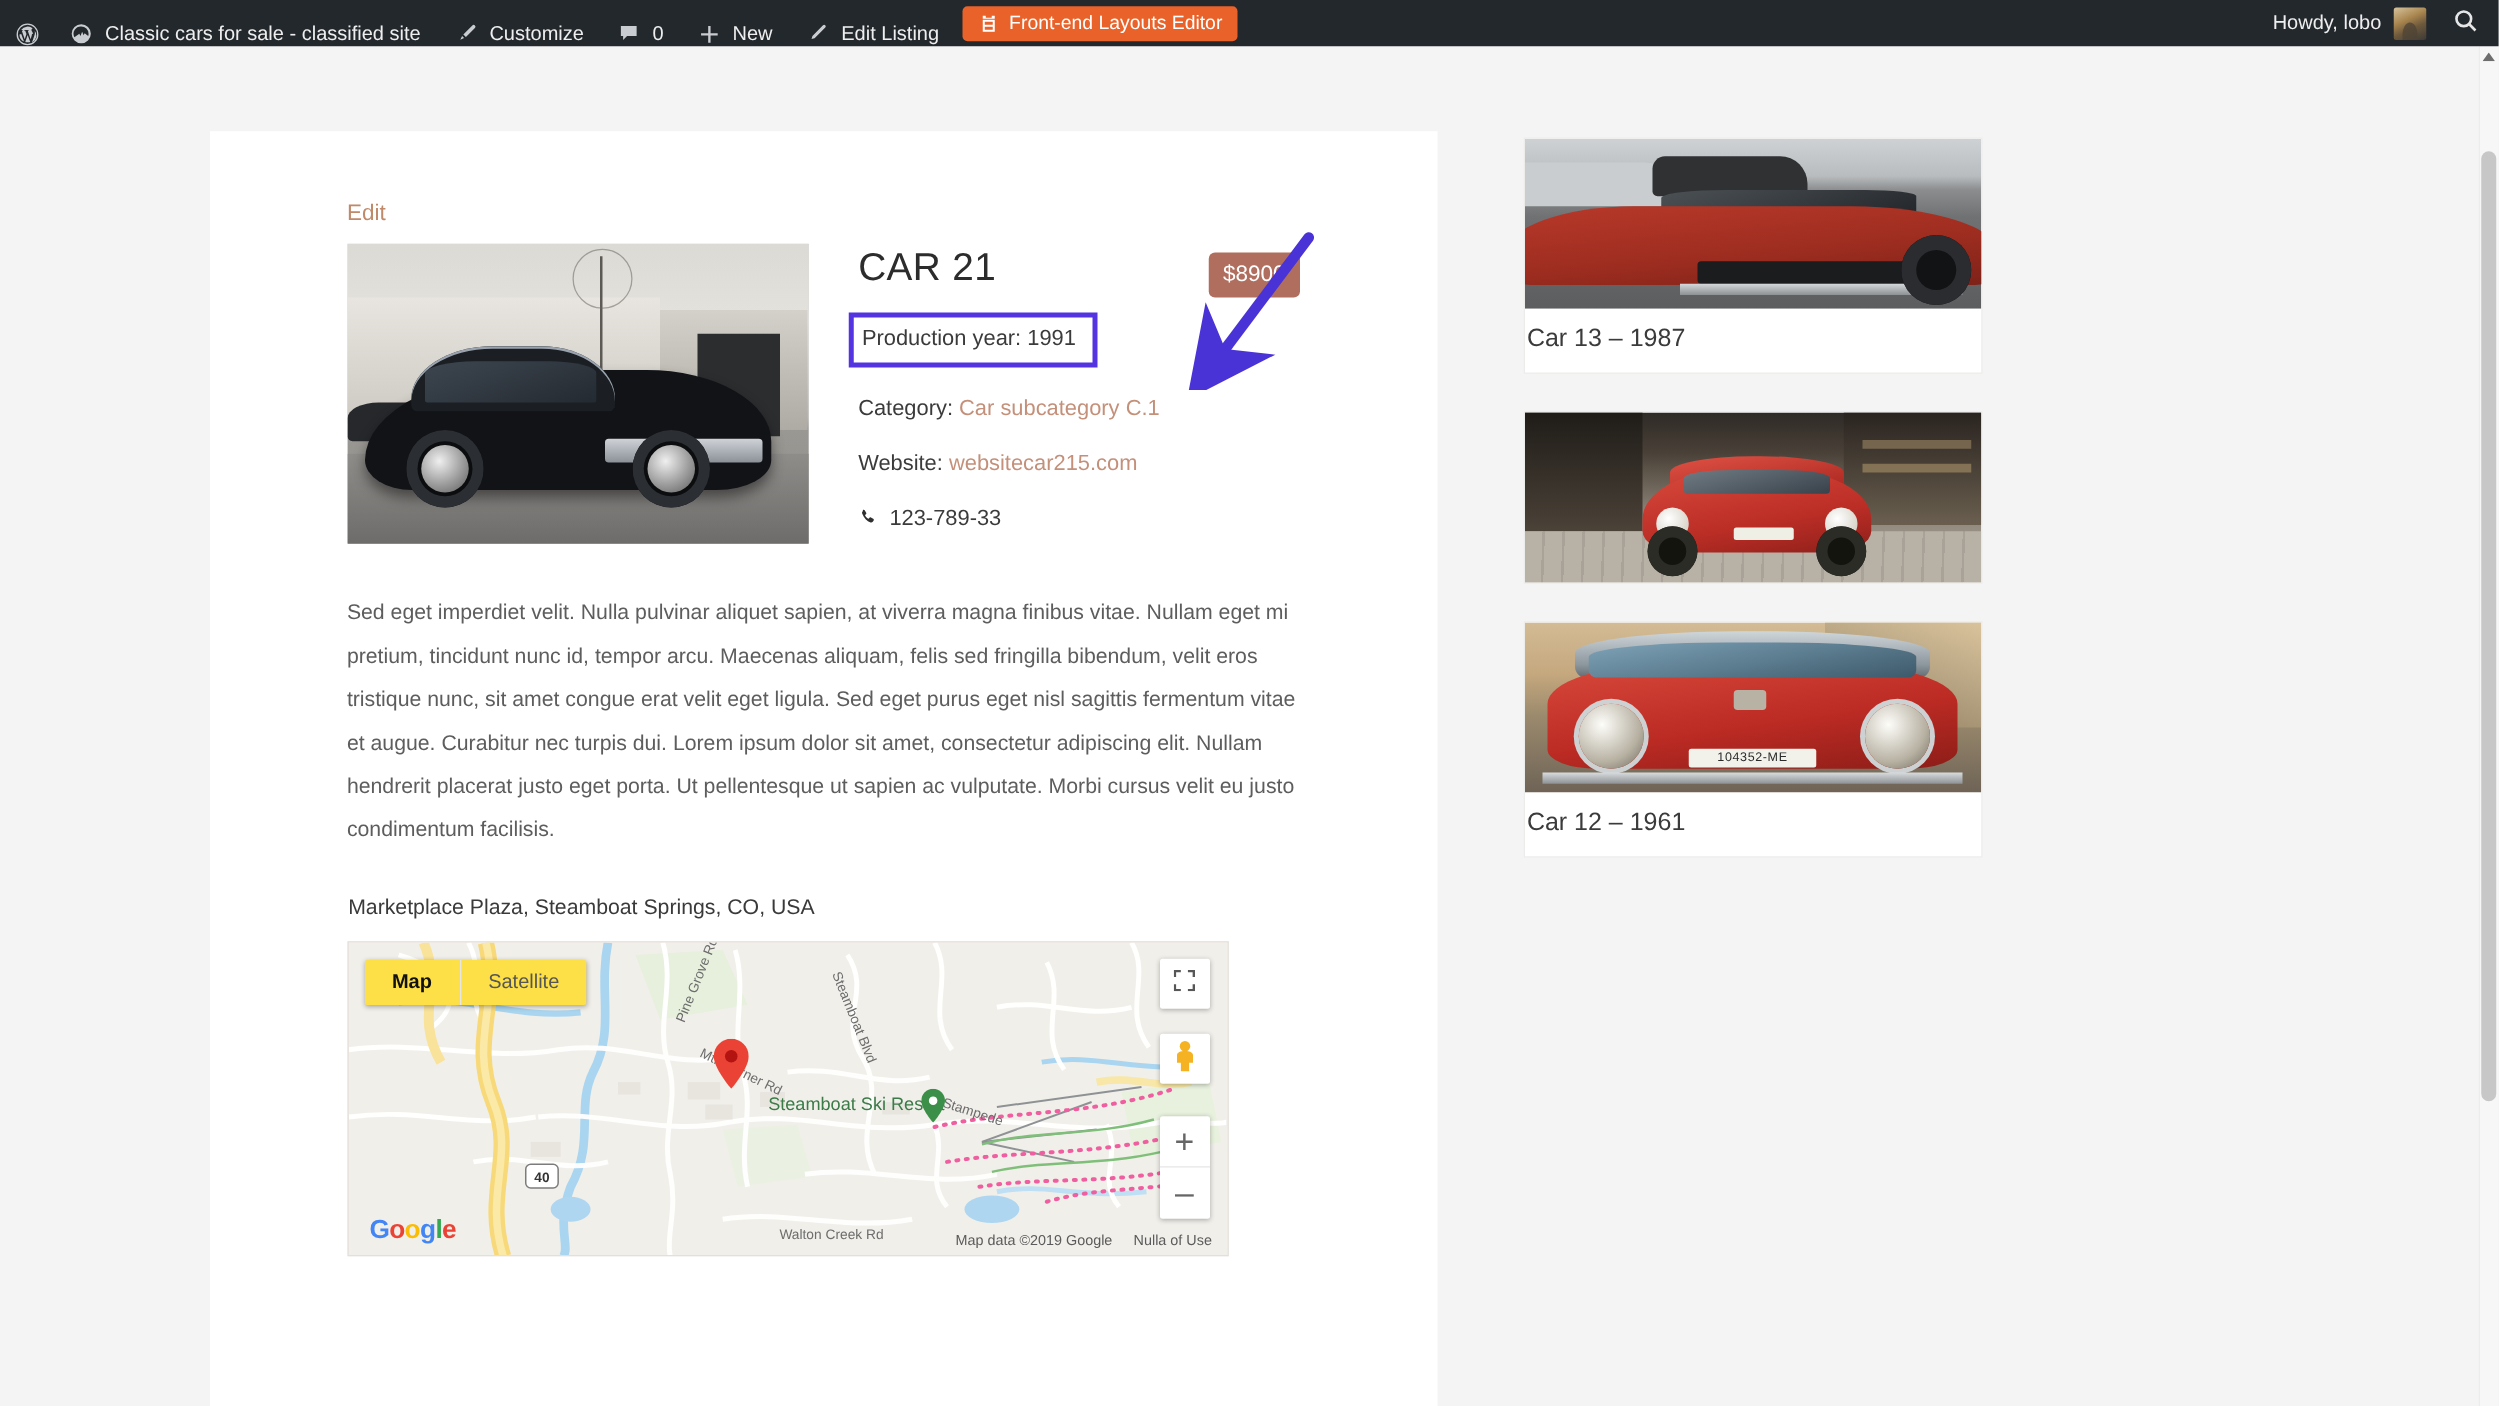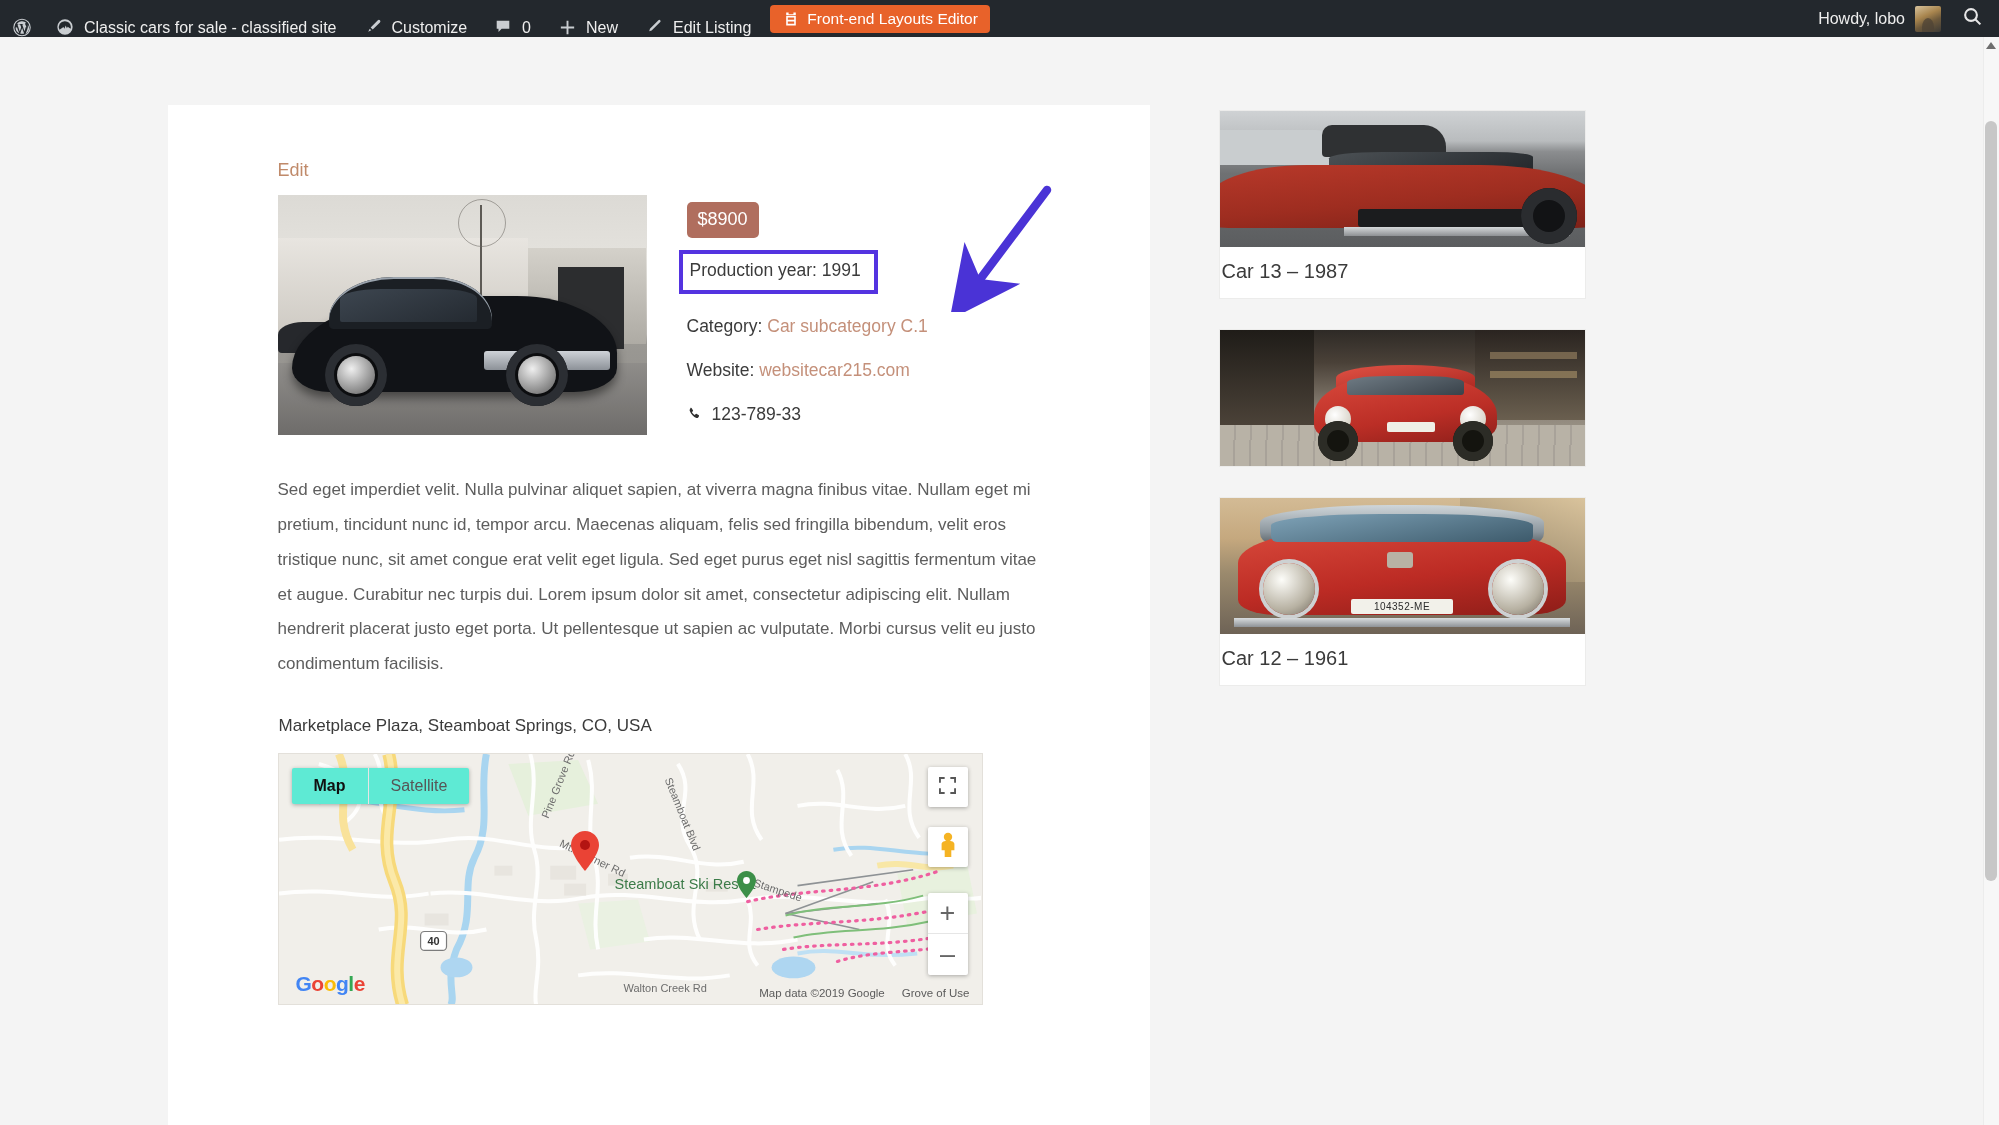--- a/index.html
+++ b/index.html
@@ -149,21 +149,21 @@
 
   
   .map{
     margin-top:17px; width:705px; height:252px; position:relative; overflow:hidden;
     background:#f2efe9; border:1px solid #e3e0da;
   }
   .map .land{ position:absolute; inset:0; background:#f1efea; }
   .map svg.mapart{ position:absolute; inset:0; }
   .map-type{
     position:absolute; left:13px; top:14px; display:flex;
-    background:#5eead4; border-radius:2px; box-shadow:0 1px 4px rgba(0,0,0,.3);
+    background:#fde047; border-radius:2px; box-shadow:0 1px 4px rgba(0,0,0,.3);
     overflow:hidden; z-index:6;
   }
   .map-type div{
     padding:9px 22px; font-size:16px; color:#565656; cursor:pointer;
     font-family:"Liberation Sans", sans-serif;
   }
   .map-type div.active{ color:#111; font-weight:700; }
   .map-type div+div{ border-left:1px solid #e6e6e6; }
   .map-ctrl{
     position:absolute; right:14px; background:#fff; border-radius:2px;
@@ -367,20 +367,21 @@
         <div class="wheel w1">
                 <i></i>
               </div>
               <div class="wheel w2">
                 <i></i>
               </div>
       </div>
 
       <div class="listing-meta">
         <div class="title-row">
+          <h1 class="listing-title">CAR 21</h1>
           <div class="price-badge">$8900</div>
         </div>
 
         <div class="hl-box">
           <div class="meta-line">
             <span class="lbl">Production year:</span>
             <span>1991</span>
           </div>
         </div>
 
@@ -534,21 +535,21 @@
       <div class="map-ctrl map-zoom">
         <div>+</div>
         <div>–</div>
       </div>
 
       <div class="gm-logo">
         <span>G</span><span>o</span><span>o</span><span>g</span><span>l</span><span>e</span>
       </div>
       <div class="gm-credit">
         <span>Map data ©2019 Google</span>
-        <span>Grove of Use</span>
+        <span>Nulla of Use</span>
       </div>
     </div>
   </div>
 
   <div id="sidebar">
 
     <div class="rel">
       <div class="thumb t1">
         <div class="bg"></div>
               <div class="sil"></div>

